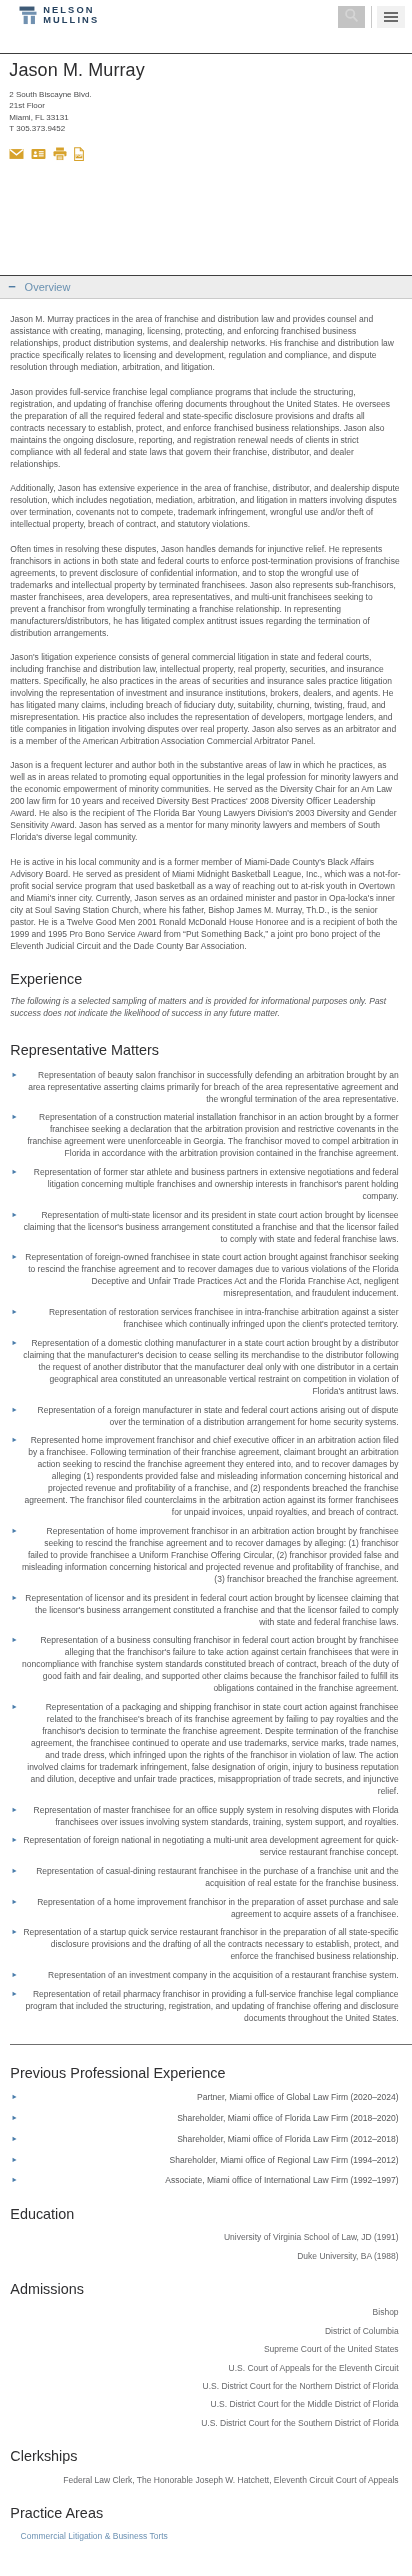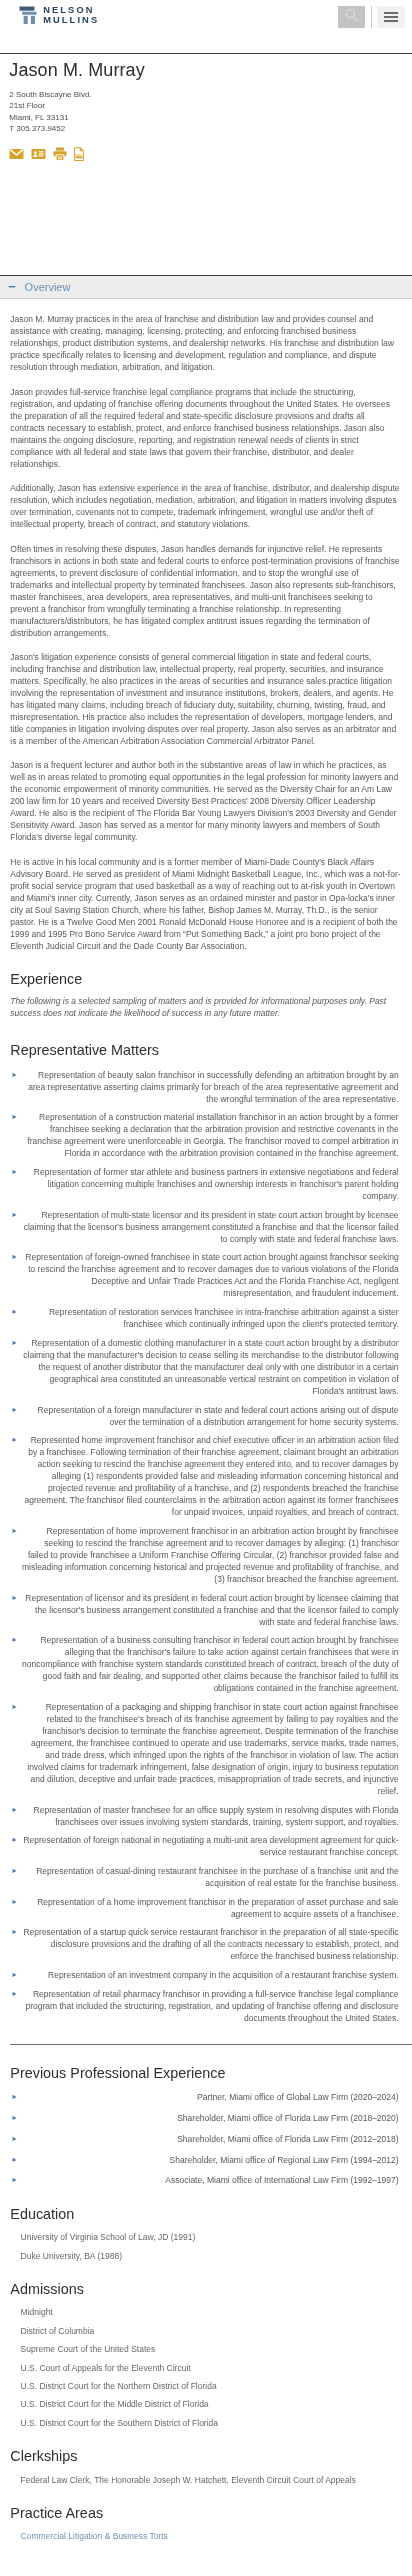--- a/index.html
+++ b/index.html
@@ -36,21 +36,21 @@
   .bio p { margin:0 0 12.4px 0; font-size:8.5px; line-height:12px; color:#57585a; }
   
   .section-h { font-size:14.4px; font-weight:400; color:#2f2f31; margin:19.6px 0 8.2px 0; padding:0 10.3px; }
   .disclaimer { font-style:italic; font-size:8.5px; line-height:12px; color:#57585a; margin:0 11.3px 23px 10.3px; }
   .triangle-list { list-style:none; margin:0; padding:2.1px 13.4px 0 12.4px; }
   .triangle-list li { position:relative; padding-left:9.3px; margin-bottom:6.7px; font-size:8.5px; line-height:12px; color:#57585a;text-align:right; }
   .triangle-list li::before { content:"\25B8"; position:absolute; left:0; top:0; color:#4a7dab; font-size:8.2px; }
   .spaced li { margin-bottom:8.8px; }
   .divider { border:none; border-top:0.5px solid #6f6f6f; margin:20.6px 0 0 10.3px; }
   .plain-list { padding:1px 13.4px 0 20.6px; }
-  .plain-list div { font-size:8.5px; line-height:12px; color:#66676a; margin-bottom:6.4px; }
+  .plain-list div { font-size:8.5px; line-height:12px; color:#66676a; margin-bottom:6.4px;text-align:right; }
   .link-list { padding:1px 13.4px 0 20.6px; }
   .link-list div { font-size:8.5px; line-height:12px; color:#85a0ba; margin-bottom:6.4px; cursor:pointer; }
   .link-list.practice div:first-child { color:#6d92b3; }
 </style>
 </head>
 <body>
 
 <div class="site-header">
   <div class="logo">
     <span>
@@ -187,21 +187,21 @@
   </ul>
 
 <h2 class="section-h">Education</h2>
 <div class="plain-list">
     <div>University of Virginia School of Law, JD (1991)</div>
     <div>Duke University, BA (1988)</div>
   </div>
 
 <h2 class="section-h">Admissions</h2>
 <div class="plain-list">
-    <div>Midnight</div>
+    <div>Bishop</div>
     <div>District of Columbia</div>
     <div>Supreme Court of the United States</div>
     <div>U.S. Court of Appeals for the Eleventh Circuit</div>
     <div>U.S. District Court for the Northern District of Florida</div>
     <div>U.S. District Court for the Middle District of Florida</div>
     <div>U.S. District Court for the Southern District of Florida</div>
   </div>
 
 <h2 class="section-h">Clerkships</h2>
 <div class="plain-list">

